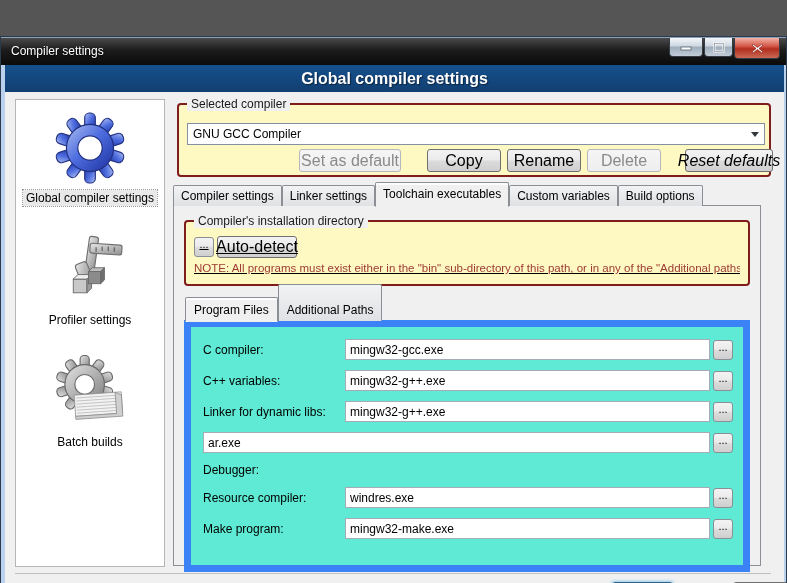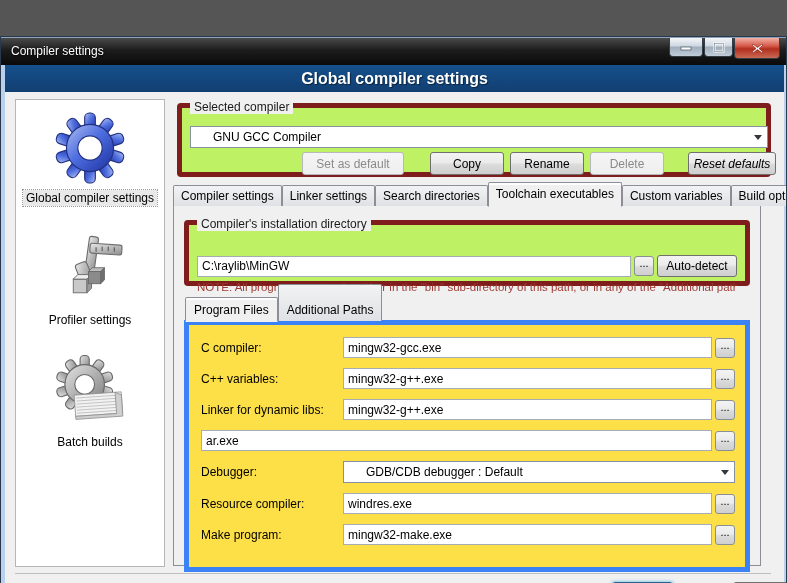--- a/index.html
+++ b/index.html
@@ -58,44 +58,44 @@
     background:#ffffff;border:1px solid #b6b6b6;
     display:flex;flex-direction:column;align-items:center;padding-top:10px;
   }
   .side-item{display:flex;flex-direction:column;align-items:center;margin-bottom:26px;cursor:default;}
   .side-item .ic{width:76px;height:76px;display:block;}
   .side-item .lbl{font-size:12px;color:#000;padding:1px 3px;margin-top:4px;white-space:nowrap;}
   .side-item.selected .lbl{background:#e9e9e9;outline:1px dotted #9a9a9a;}
 
   
   .groupbox{
-    position:relative;border:5px solid #7f1d1d;border-radius:4px;background:#bef264;
+    position:relative;border:2px solid #7f1d1d;border-radius:4px;background:#fef9c3;
   }
   .groupbox>.legend{
     position:absolute;top:-8px;left:8px;background:#f0f0f0;padding:0 4px;
     font-size:12px;color:#1a1a1a;white-space:nowrap;
   }
 
   .compiler-group{position:absolute;left:172px;top:38px;width:594px;height:74px;}
   .combo{
     position:relative;background:#fff;border:1px solid #8591a0;height:22px;
-    font-size:12px;display:flex;align-items:center;padding-left:22px;cursor:default;
+    font-size:12px;display:flex;align-items:center;padding-left:5px;cursor:default;
   }
   .combo .arrow-zone{
     position:absolute;right:1px;top:1px;bottom:1px;width:16px;
     display:flex;align-items:center;justify-content:center;
   }
   .combo .tri{
     width:0;height:0;border-left:4px solid transparent;border-right:4px solid transparent;
     border-top:5px solid #33383e;
   }
   .compiler-combo{position:absolute;left:8px;top:18px;width:578px;}
 
   .btn{
-    height:23px;border:1px solid #707070;border-radius:3px;font-size:12px;color:#000;
+    height:23px;border:1px solid #707070;border-radius:3px;font-size:16px;color:#000;
     background:linear-gradient(180deg,#f3f3f3 0%,#ebebeb 45%,#dbdbdb 55%,#cfcfcf 100%);
     display:flex;align-items:center;justify-content:center;cursor:default;white-space:nowrap;
   }
   .btn.disabled{
     border-color:#b5b8bc;color:#8a8a8a;
     background:linear-gradient(180deg,#f5f5f5,#eeeeee);
   }
   .cg-buttons .btn{position:absolute;top:44px;}
   .btn-setdefault{left:120px;width:102px;}
   .btn-copy{left:248px;width:74px;}
@@ -120,21 +120,21 @@
     border-bottom:1px solid #f0f0f0;position:relative;top:1px;
     box-shadow:inset 0 2px 0 #fdfdfd;
   }
 
   .tabpage{
     position:absolute;left:168px;top:140px;width:588px;height:361px;
     background:#f0f0f0;border:1px solid #8c8e95;z-index:2;padding:14px 10px 10px 10px;
   }
 
   
-  .install-group{width:100%;height:66px;padding:30px 8px 6px 8px;}
+  .install-group{width:100%;height:66px;padding:14px 8px 6px 8px;text-decoration:underline;}
   .dir-row{display:flex;align-items:center;gap:3px;}
   .textbox{
     flex:1;height:21px;border:1px solid #a5acb5;background:#fff;font-size:12px;
     padding:0 4px;outline:none;
   }
   .browse-btn{
     width:20px;height:20px;border:1px solid #8a8f96;border-radius:3px;font-size:11px;
     background:linear-gradient(180deg,#f3f3f3 0%,#ebebeb 45%,#dbdbdb 55%,#cfcfcf 100%);
     display:flex;align-items:center;justify-content:center;line-height:8px;padding-bottom:6px;cursor:default;
   }
@@ -146,21 +146,21 @@
   .subtabs{display:flex;align-items:flex-end;height:21px;position:relative;z-index:2;margin-left:1px;}
   .subtab{
     border:1px solid #8c8e95;border-bottom:none;background:linear-gradient(180deg,#f2f3f4,#dfe1e4);
     font-size:12px;padding:18px 8px;height:20px;border-radius:2px 2px 0 0;white-space:nowrap;cursor:default;
   }
   .subtab.selected{
     height:23px;margin-top:-3px;padding-top:5px;background:#f0f0f0;
     border-bottom:1px solid #f0f0f0;position:relative;top:1px;box-shadow:inset 0 2px 0 #fdfdfd;
   }
   .subpage{
-    border:5px solid #3b82f6;background:#fde047;margin-top:-1px;height:252px;
+    border:7px solid #3b82f6;background:#5eead4;margin-top:-1px;height:252px;
     padding:12px 10px 0 12px;position:relative;z-index:1;
   }
   .field-row{display:flex;align-items:center;margin-bottom:10px;}
   .field-row .flabel{width:142px;font-size:12px;color:#000;flex:none;}
   .field-row .ctrl{flex:1;display:flex;align-items:center;gap:3px;}
   .debugger-combo{flex:1;}
 
   
   .bottom-sep{position:absolute;left:10px;top:508px;width:756px;height:0;border-top:1px solid #bfbfbf;}
   .ok-btn{
@@ -304,33 +304,31 @@
       <div class="btn disabled btn-setdefault">Set as default</div>
       <div class="btn btn-copy">Copy</div>
       <div class="btn btn-rename">Rename</div>
       <div class="btn disabled btn-delete">Delete</div>
       <div class="btn btn-reset">Reset defaults</div>
     </div>
 
     <div class="tabstrip">
       <div class="tab">Compiler settings</div>
       <div class="tab">Linker settings</div>
-      <div class="tab">Search directories</div>
       <div class="tab selected">Toolchain executables</div>
       <div class="tab">Custom variables</div>
       <div class="tab">Build options</div>
 
     </div>
 
     <div class="tabpage">
 
       <div class="groupbox install-group">
         <span class="legend">Compiler's installation directory</span>
         <div class="dir-row">
-          <input class="textbox" type="text" value="C:\raylib\MinGW" style="">
           <div class="browse-btn">...</div>
           <div class="btn autodetect-btn">Auto-detect</div>
         </div>
         <div class="note">NOTE: All programs must exist either in the "bin" sub-directory of this path, or in any of the "Additional paths"...</div>
       </div>
 
       <div class="subnotebook">
         <div class="subtabs">
           <div class="subtab selected">Program Files</div>
           <div class="subtab">Additional Paths</div>
@@ -363,28 +361,20 @@
 
           <div class="field-row">
             <span class="ctrl">
               <input class="textbox" type="text" value="ar.exe" style="">
               <span class="browse-btn">...</span>
             </span>
           </div>
 
           <div class="field-row">
             <span class="flabel">Debugger:</span>
-            <span class="ctrl">
-              <span class="combo debugger-combo">
-                <span>GDB/CDB debugger : Default</span>
-                <span class="arrow-zone">
-                    <span class="tri"></span>
-                  </span>
-              </span>
-            </span>
           </div>
 
           <div class="field-row">
             <span class="flabel">Resource compiler:</span>
             <span class="ctrl">
               <input class="textbox" type="text" value="windres.exe" style="">
               <span class="browse-btn">...</span>
             </span>
           </div>
 

